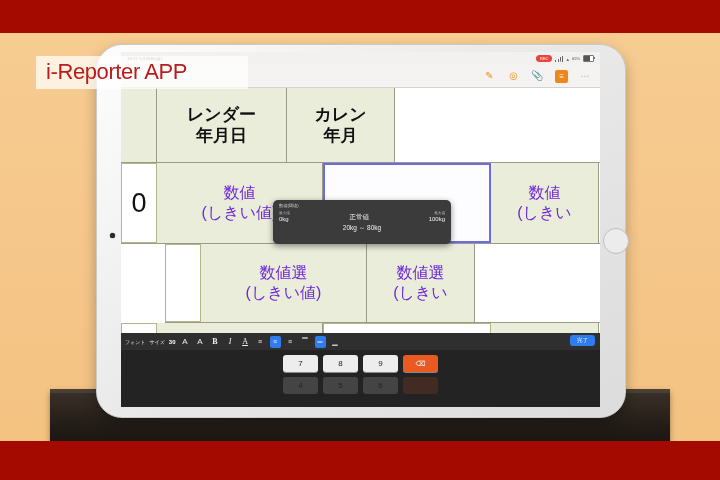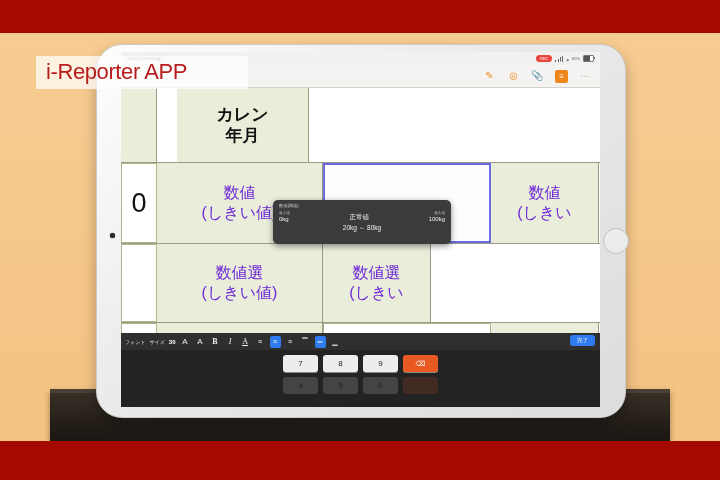--- a/index.html
+++ b/index.html
@@ -74,28 +74,28 @@
   .cell{border-right:1.4px solid #9a9a86;box-sizing:border-box;
     display:flex;align-items:center;justify-content:center;text-align:center;
     background:#e9edda;overflow:hidden;}
   .cell.label{color:#6d28d9;font-weight:400;line-height:1.25;}
   .cell.label.blk{color:#111;font-weight:700;}
   .cell.input{background:#fff;border:1.4px solid #b5b58a;}
   .cell.input.sel{border:2.4px solid #6b6be0;background:#fdfdff;}
 
   .r1{height:74px;}
   .r2{height:80px;}
-  .r3{height:78px;}
+  .r3{height:78px;margin-left:44px;}
   .r4{height:50px;}
 
   .c-left{width:36px;}
   .c-lbl1{width:130px;font-size:17px;}
   .c-val1{width:204px;font-size:27px;background:#fff;color:#111;
     border:1.4px solid #b5b58a;}
-  .c-right{width:132px;font-size:17px;margin-left:20px;}
+  .c-right{width:108px;font-size:17px;}
 
   .c-lbl2{width:166px;font-size:16px;}
   .c-val2{width:168px;}
   .c-right2{width:108px;font-size:16px;}
   .c-left2{width:36px;background:#fff;border:1.4px solid #b5b58a;font-size:27px;color:#111;}
 
   .c-temp{width:168px;font-size:28px;background:#fff;color:#111;border:1.4px solid #b5b58a;}
 
   
   .tooltip{position:absolute;left:152px;top:148px;width:178px;height:44px;
@@ -171,20 +171,26 @@
       <div class="tbicon">◎</div>
       <div class="tbicon">📎</div>
       <div class="tbicon doc">☰</div>
       <div class="tbicon dots">⋯</div>
     </div>
 
     <div class="sheet">
 
       <div class="row r1">
         <div class="cell c-left"></div>
+        <div class="cell label blk c-lbl1">
+          <div>
+            <div>レンダー</div>
+            <div>年月日</div>
+          </div>
+        </div>
         <div class="cell label blk c-right">
           <div>
             <div>カレン</div>
             <div>年月</div>
           </div>
         </div>
       </div>
 
       <div class="row r2">
         <div class="cell c-left2">0</div>

